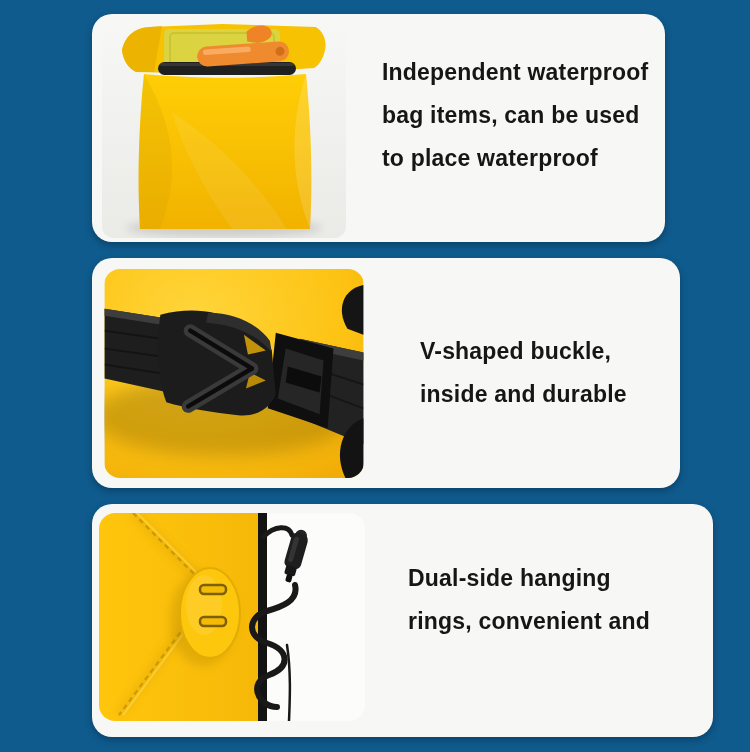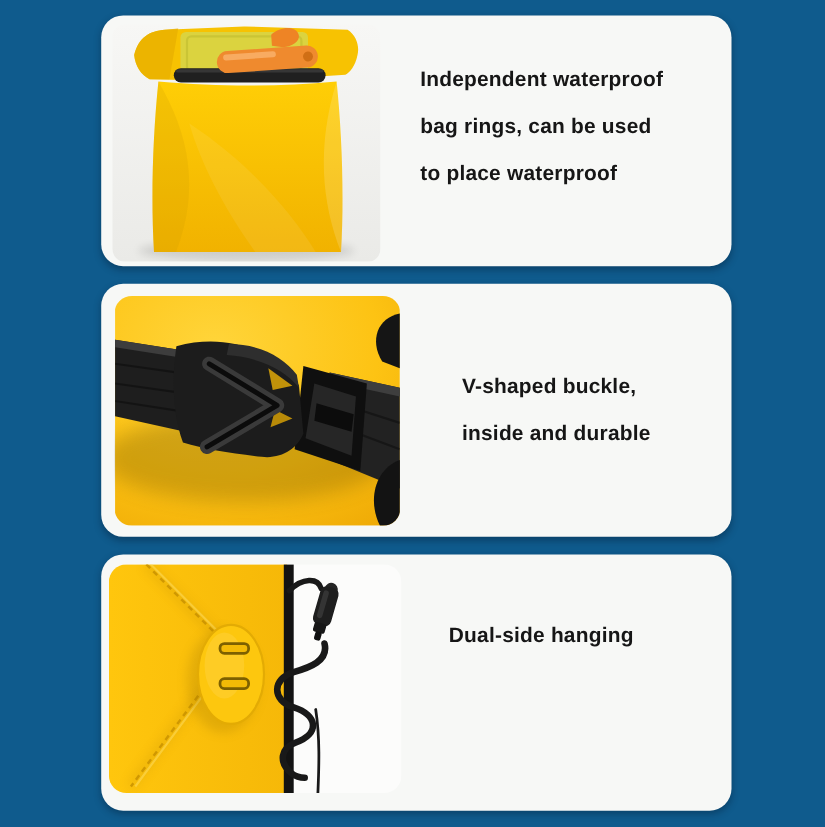--- a/index.html
+++ b/index.html
@@ -6,29 +6,29 @@
   body{
     width:750px;height:752px;position:relative;overflow:hidden;
     background:#0f5b8d;
     font-family:"Liberation Sans","DejaVu Sans",sans-serif;
   }
   .card{
     position:absolute;left:92px;width:573px;background:#f7f8f6;
     border-radius:20px;box-shadow:0 3px 7px rgba(0,20,40,.35);
   }
   #card-1{top:14px;height:228px;}
-  #card-2{top:258px;height:230px;}
-  #card-3{top:504px;height:233px;}
+  #card-2{top:258px;height:230px;padding-left:15px;}
+  #card-3{top:504px;height:233px;padding-left:48px;}
   .photo{position:absolute;overflow:hidden;}
   #photo-1{left:10px;top:8px;width:244px;height:216px;border-radius:12px;}
   #photo-2{left:12px;top:11px;width:260px;height:209px;border-radius:16px;}
   #photo-3{left:7px;top:9px;width:266px;height:208px;border-radius:16px;}
   .photo svg{display:block;width:100%;height:100%;}
   .caption{
-    position:absolute;color:#161616;font-weight:bold;font-size:19px;
+    position:absolute;color:#161616;font-weight:bold;font-size:23px;
     line-height:43px;letter-spacing:.2px;white-space:nowrap;
   }
   #caption-1{left:290px;top:37px;}
   #caption-2{left:328px;top:72px;}
   #caption-3{left:316px;top:53px;}
 </style>
 </head>
 <body>
 
 <section class="card" id="card-1">
@@ -70,21 +70,21 @@
       <g transform="rotate(-4 140 31)">
         <path d="M146,10 C156,2 170,4 171,12 C172,18 164,22 156,22 L146,20 Z" fill="#ee8425"></path>
         <rect x="95" y="22" width="92" height="20" rx="10" fill="#ef8a2e"></rect>
         <rect x="101" y="25" width="48" height="5.5" rx="2.7" fill="#f8ab61"></rect>
         <circle cx="178" cy="32" r="4.5" fill="#d06f15"></circle>
       </g>
     </svg>
   </div>
   <div class="caption" id="caption-1">
     <div>Independent waterproof</div>
-    <div>bag rings, can be used</div>
+    <div>bag items, can be used</div>
     <div>to place waterproof</div>
   </div>
 </section>
 
 <section class="card" id="card-2">
   <div class="photo" id="photo-2">
     <svg viewBox="0 0 260 210">
       <defs>
         <radialGradient id="p2bg" cx=".35" cy=".22" r="1.05">
           <stop offset="0" stop-color="#ffd53a"></stop>
@@ -166,14 +166,15 @@
         <circle cx="196" cy="22" r="6" fill="#242424"></circle>
         <rect x="187" y="20" width="17" height="36" rx="6" fill="#1e1e1e"></rect>
         <rect x="190" y="24" width="5" height="26" rx="2.5" fill="#343434"></rect>
         <rect x="190" y="54" width="11" height="9" rx="2" fill="#171717"></rect>
         <rect x="193" y="62" width="6" height="8" rx="2" fill="#101010"></rect>
       </g>
     </svg>
   </div>
   <div class="caption" id="caption-3">
     <div>Dual-side hanging</div>
+    <div>rings, convenient and</div>
   </div>
 </section>
 
 </body></html>

